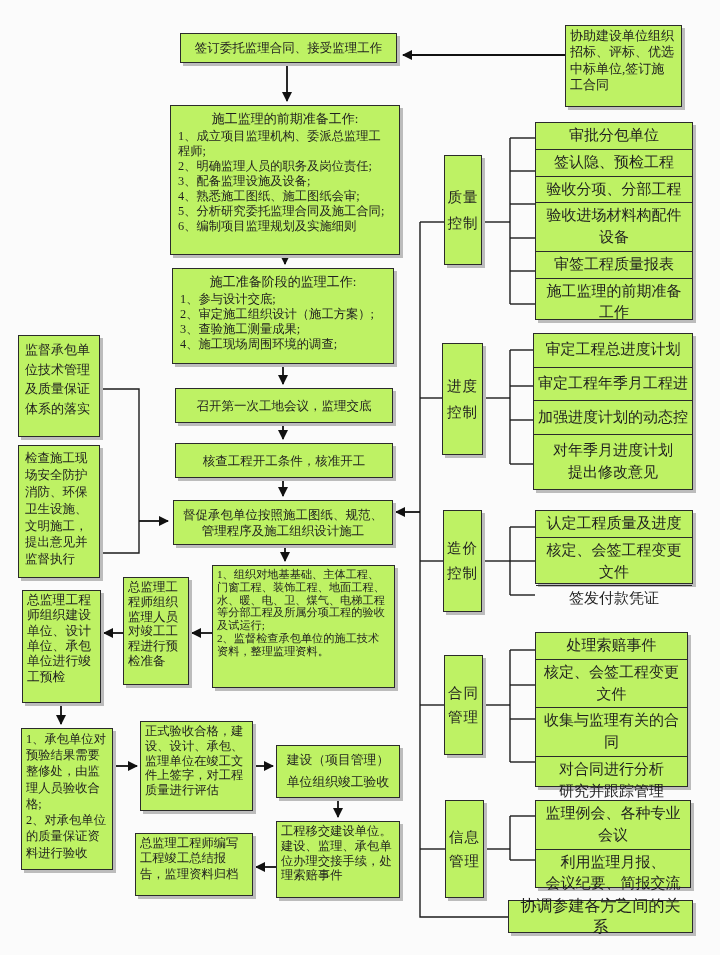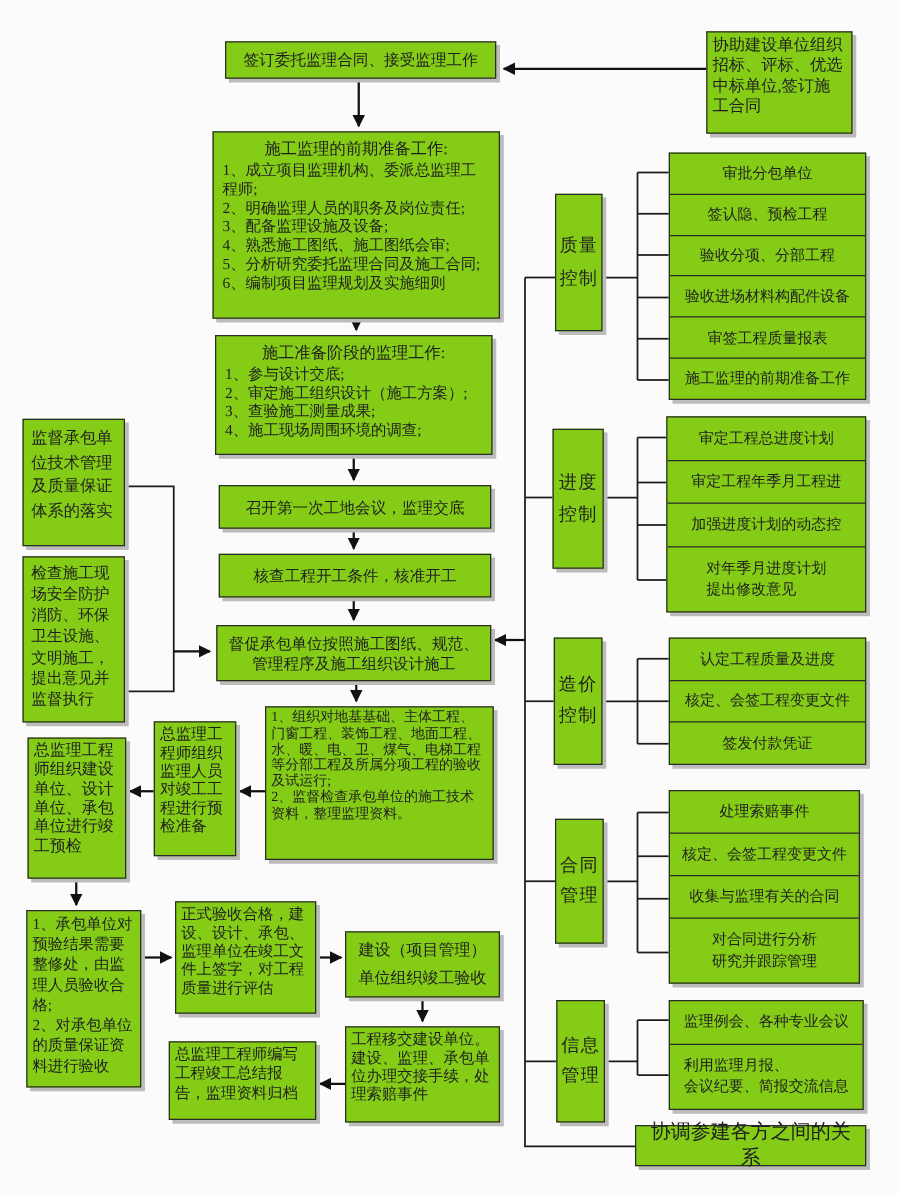--- a/index.html
+++ b/index.html
@@ -1,31 +1,31 @@
 <!DOCTYPE html>
 <html><head>
 <meta charset="utf-8">
 <style>
   html,body{margin:0;padding:0;background:#fbfbfb;}
   .canvas{position:relative;width:720px;height:955px;background:#fbfbfb;overflow:hidden;
           font-family:"Liberation Serif","DejaVu Serif",serif;color:#1f1f1f;}
   .wires{position:absolute;left:0;top:0;width:720px;height:955px;}
-  .box{position:absolute;box-sizing:border-box;background:#84cc16;border:1.5px solid #2b2b2b;
+  .box{position:absolute;box-sizing:border-box;background:#bef264;border:1.5px solid #2b2b2b;
        box-shadow:3px 3px 0 #bcbcbc;display:flex;align-items:center;justify-content:center;
        text-align:center;white-space:pre-line;word-break:break-all;line-height:1.28;
        padding:2px 4px;font-size:12.5px;}
   .txt-left{text-align:left;align-items:flex-start;justify-content:flex-start;}
   .box-col{flex-direction:column;align-items:stretch;justify-content:flex-start;
            text-align:left;padding:5px 7px;}
   .box-title{text-align:center;font-size:13px;margin-bottom:1px;}
   .line{font-size:12.3px;line-height:1.22;word-break:break-all;white-space:pre-line;}
   .vlabel{line-height:26px;font-size:14.5px;letter-spacing:1px;padding:2px 0;}
   .grp{flex-direction:column;align-items:stretch;justify-content:flex-start;padding:0;}
   .grp-item{flex:1 1 auto;display:flex;align-items:center;justify-content:center;
-            text-align:left;font-size:12px;line-height:1.45;white-space:pre-line;
+            text-align:center;font-size:15px;line-height:1.45;white-space:pre-line;
             word-break:break-all;padding:2px 4px;}
   .grp-item + .grp-item{border-top:1.5px solid #2b2b2b;}
 </style>
 </head>
 <body>
 
 <div class="canvas">
 
   <svg class="wires" viewBox="0 0 720 955">
     <defs>
@@ -143,21 +143,21 @@
 
   <div class="box vlabel" style="left:442px;top:343px;width:41px;height:112px;">进度控制</div>
   <div class="box vlabel" style="left:444px;top:155px;width:38px;height:110px;">质量控制</div>
   <div class="box vlabel" style="left:443px;top:510px;width:39px;height:102px;line-height:25px;">造价控制</div>
   <div class="box vlabel" style="left:444px;top:655px;width:39px;height:100px;line-height:24px;">合同管理</div>
   <div class="box vlabel" style="left:445px;top:800px;width:39px;height:98px;line-height:24px;">信息管理</div>
 
   <div class="box grp" style="left:535px;top:122px;width:158px;height:198px;"><div class="grp-item">审批分包单位</div><div class="grp-item">签认隐、预检工程</div><div class="grp-item">验收分项、分部工程</div><div class="grp-item">验收进场材料构配件设备</div><div class="grp-item">审签工程质量报表</div><div class="grp-item">施工监理的前期准备工作</div></div>
   <div class="box grp" style="left:533px;top:333px;width:160px;height:157px;"><div class="grp-item">审定工程总进度计划</div><div class="grp-item">审定工程年季月工程进</div><div class="grp-item">加强进度计划的动态控</div><div class="grp-item">对年季月进度计划
 提出修改意见</div></div>
-  <div class="box grp" style="left:535px;top:510px;width:158px;height:102px;"><div class="grp-item">认定工程质量及进度</div><div class="grp-item">核定、会签工程变更文件</div><div class="grp-item">签发付款凭证</div></div>
+  <div class="box grp" style="left:535px;top:510px;width:158px;height:74px;"><div class="grp-item">认定工程质量及进度</div><div class="grp-item">核定、会签工程变更文件</div><div class="grp-item">签发付款凭证</div></div>
   <div class="box grp" style="left:535px;top:632px;width:153px;height:155px;"><div class="grp-item">处理索赔事件</div><div class="grp-item">核定、会签工程变更文件</div><div class="grp-item">收集与监理有关的合同</div><div class="grp-item">对合同进行分析
 研究并跟踪管理</div></div>
   <div class="box grp" style="left:535px;top:800px;width:156px;height:88px;"><div class="grp-item">监理例会、各种专业会议</div><div class="grp-item">利用监理月报、
 会议纪要、简报交流信息</div></div>
 
   <div class="box" style="left:508px;top:900px;width:185px;height:33px;font-size:16px;">协调参建各方之间的关系</div>
 
 </div>
 
 </body></html>

